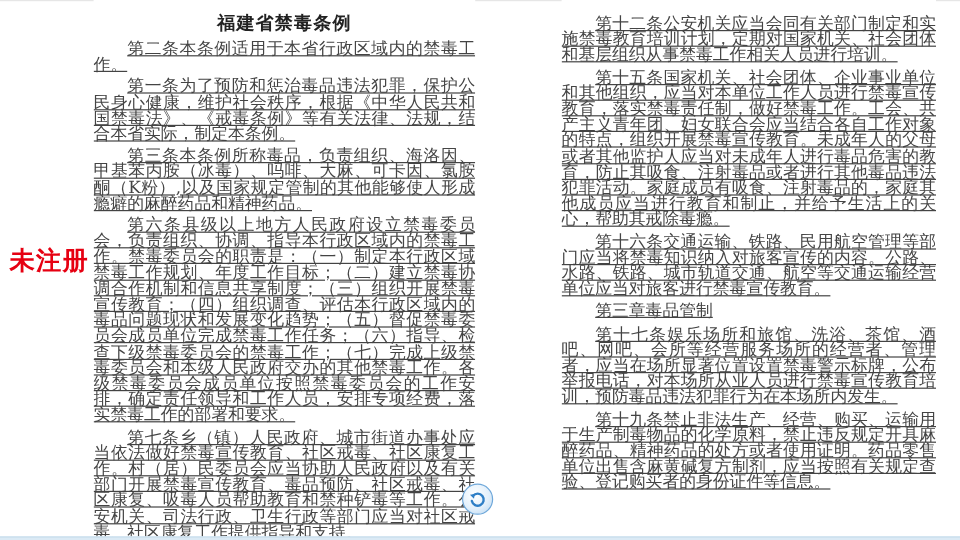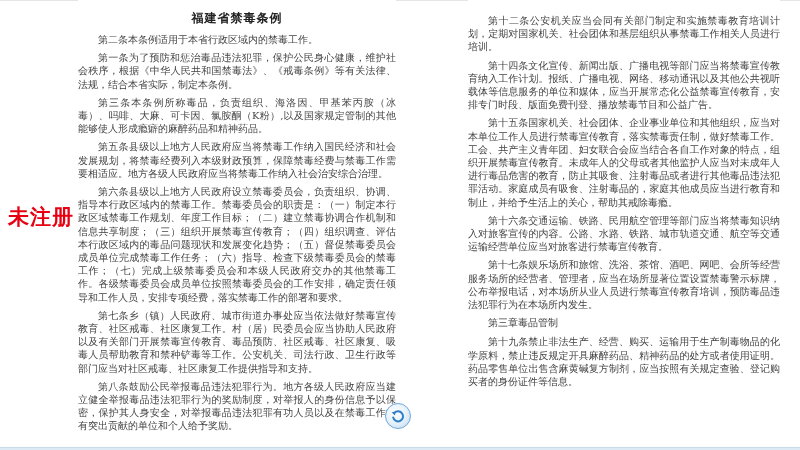--- a/index.html
+++ b/index.html
@@ -2,56 +2,54 @@
 <html><head>
 <meta charset="utf-8">
 <style>
   html,body{margin:0;padding:0;}
   body{width:800px;height:450px;overflow:hidden;background:#ffffff;position:relative;
        font-family:"DejaVu Serif","Liberation Serif",serif;color:#3a3a3a;}
   .top-line{position:absolute;left:0;top:0;width:800px;height:1px;background:#e6e6e6;}
   .page{position:absolute;top:0;height:447px;overflow:hidden;background:#fff;}
   .page.left{left:78px;width:318px;}
   .page.right{left:468px;width:312px;}
-  .doc-title{text-align:center;font-size:12px;font-weight:bold;color:#222;margin:10px 0 6px 0;letter-spacing:1px;}
-  .para{font-size:10px;line-height:13.2px;margin:0 0 5px 0;text-indent:2em;text-align:justify;color:#444;}
+  .doc-title{text-align:center;font-size:15px;font-weight:bold;color:#222;margin:10px 0 6px 0;letter-spacing:1px;}
+  .para{font-size:14px;line-height:13.2px;margin:0 0 5px 0;text-indent:2em;text-align:justify;color:#444;text-decoration:underline;}
   .para.chapter{margin:4px 0 6px 0;}
   .watermark{position:absolute;left:8px;top:203px;font-family:"DejaVu Sans","Liberation Sans",sans-serif;
        font-size:21px;font-weight:bold;color:#e60012;letter-spacing:1px;}
   .rotate-btn{position:absolute;left:385px;top:403px;width:26px;height:26px;border-radius:50%;
        background:radial-gradient(circle at 40% 35%,#ffffff 0%,#e3f0fb 55%,#b9d6ef 100%);
        border:1.5px solid #6fa8da;box-sizing:border-box;display:flex;align-items:center;justify-content:center;cursor:pointer;}
   .bottom-bar{position:absolute;left:0;top:447px;width:800px;height:3px;background:#dbeaf5;border-top:1px solid #c7dcec;}
 </style>
 </head>
 <body>
 
 <div class="top-line"></div>
 
 <div class="page left">
   <div class="doc-title">福建省禁毒条例</div>
   <div id="left-content">
       <p class="para">第二条本条例适用于本省行政区域内的禁毒工作。</p>
       <p class="para">第一条为了预防和惩治毒品违法犯罪，保护公民身心健康，维护社会秩序，根据《中华人民共和国禁毒法》、《戒毒条例》等有关法律、法规，结合本省实际，制定本条例。</p>
       <p class="para">第三条本条例所称毒品，负责组织、海洛因、甲基苯丙胺（冰毒）、吗啡、大麻、可卡因、氯胺酮（K粉）,以及国家规定管制的其他能够使人形成瘾癖的麻醉药品和精神药品。</p>
-      <p class="para">第五条县级以上地方人民政府应当将禁毒工作纳入国民经济和社会发展规划，将禁毒经费列入本级财政预算，保障禁毒经费与禁毒工作需要相适应。地方各级人民政府应当将禁毒工作纳入社会治安综合治理。</p>
       <p class="para">第六条县级以上地方人民政府设立禁毒委员会，负责组织、协调、指导本行政区域内的禁毒工作。禁毒委员会的职责是：（一）制定本行政区域禁毒工作规划、年度工作目标；（二）建立禁毒协调合作机制和信息共享制度；（三）组织开展禁毒宣传教育；（四）组织调查、评估本行政区域内的毒品问题现状和发展变化趋势；（五）督促禁毒委员会成员单位完成禁毒工作任务；（六）指导、检查下级禁毒委员会的禁毒工作；（七）完成上级禁毒委员会和本级人民政府交办的其他禁毒工作。各级禁毒委员会成员单位按照禁毒委员会的工作安排，确定责任领导和工作人员，安排专项经费，落实禁毒工作的部署和要求。</p>
       <p class="para">第七条乡（镇）人民政府、城市街道办事处应当依法做好禁毒宣传教育、社区戒毒、社区康复工作。村（居）民委员会应当协助人民政府以及有关部门开展禁毒宣传教育、毒品预防、社区戒毒、社区康复、吸毒人员帮助教育和禁种铲毒等工作。公安机关、司法行政、卫生行政等部门应当对社区戒毒、社区康复工作提供指导和支持。</p>
       <p class="para">第八条鼓励公民举报毒品违法犯罪行为。地方各级人民政府应当建立健全举报毒品违法犯罪行为的奖励制度，对举报人的身份信息予以保密，保护其人身安全，对举报毒品违法犯罪有功人员以及在禁毒工作中有突出贡献的单位和个人给予奖励。</p>
     </div>
 </div>
 
 <div class="page right">
   <div id="right-content" style="margin-top:14px;">
       <p class="para">第十二条公安机关应当会同有关部门制定和实施禁毒教育培训计划，定期对国家机关、社会团体和基层组织从事禁毒工作相关人员进行培训。</p>
-      <p class="para">第十四条文化宣传、新闻出版、广播电视等部门应当将禁毒宣传教育纳入工作计划。报纸、广播电视、网络、移动通讯以及其他公共视听载体等信息服务的单位和媒体，应当开展常态化公益禁毒宣传教育，安排专门时段、版面免费刊登、播放禁毒节目和公益广告。</p>
       <p class="para">第十五条国家机关、社会团体、企业事业单位和其他组织，应当对本单位工作人员进行禁毒宣传教育，落实禁毒责任制，做好禁毒工作。工会、共产主义青年团、妇女联合会应当结合各自工作对象的特点，组织开展禁毒宣传教育。未成年人的父母或者其他监护人应当对未成年人进行毒品危害的教育，防止其吸食、注射毒品或者进行其他毒品违法犯罪活动。家庭成员有吸食、注射毒品的，家庭其他成员应当进行教育和制止，并给予生活上的关心，帮助其戒除毒瘾。</p>
       <p class="para">第十六条交通运输、铁路、民用航空管理等部门应当将禁毒知识纳入对旅客宣传的内容。公路、水路、铁路、城市轨道交通、航空等交通运输经营单位应当对旅客进行禁毒宣传教育。</p>
+      <p class="para chapter">第三章毒品管制</p>
       <p class="para">第十七条娱乐场所和旅馆、洗浴、茶馆、酒吧、网吧、会所等经营服务场所的经营者、管理者，应当在场所显著位置设置禁毒警示标牌，公布举报电话，对本场所从业人员进行禁毒宣传教育培训，预防毒品违法犯罪行为在本场所内发生。</p>
-      <p class="para chapter">第三章毒品管制</p>
       <p class="para">第十九条禁止非法生产、经营、购买、运输用于生产制毒物品的化学原料，禁止违反规定开具麻醉药品、精神药品的处方或者使用证明。药品零售单位出售含麻黄碱复方制剂，应当按照有关规定查验、登记购买者的身份证件等信息。</p>
     </div>
 </div>
 
 <div class="watermark">未注册</div>
 
 <div class="rotate-btn">
   <svg width="16" height="16" viewBox="0 0 16 16">
     <path d="M4.2 5.2 A5 5 0 1 1 3.2 9.5" fill="none" stroke="#2f7fc6" stroke-width="2" stroke-linecap="round"></path>
     <path d="M1.6 4.2 L5.6 3.6 L5.0 7.6 Z" fill="#2f7fc6"></path>

